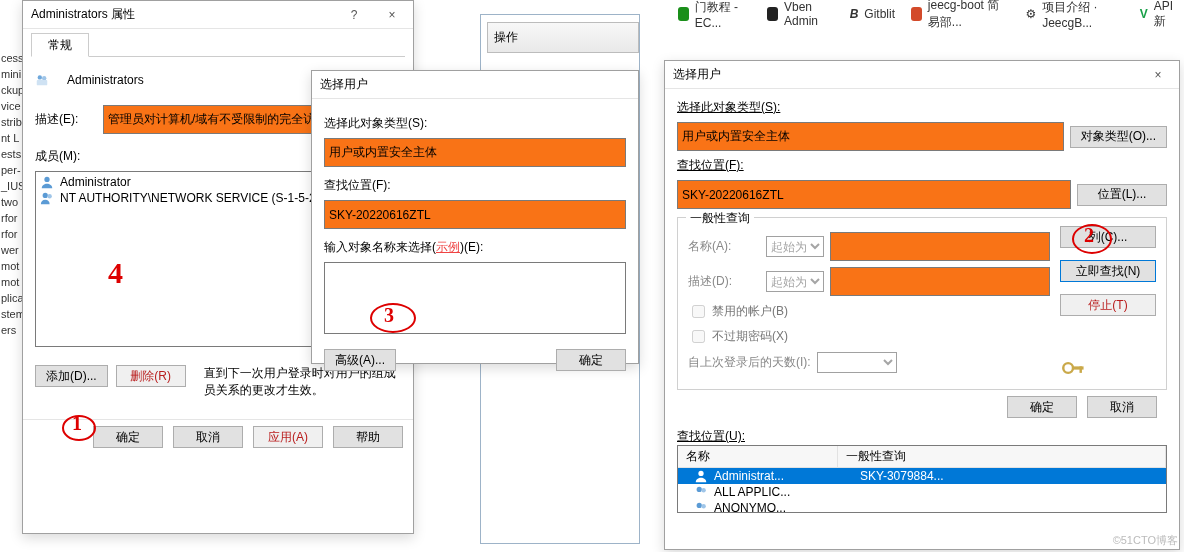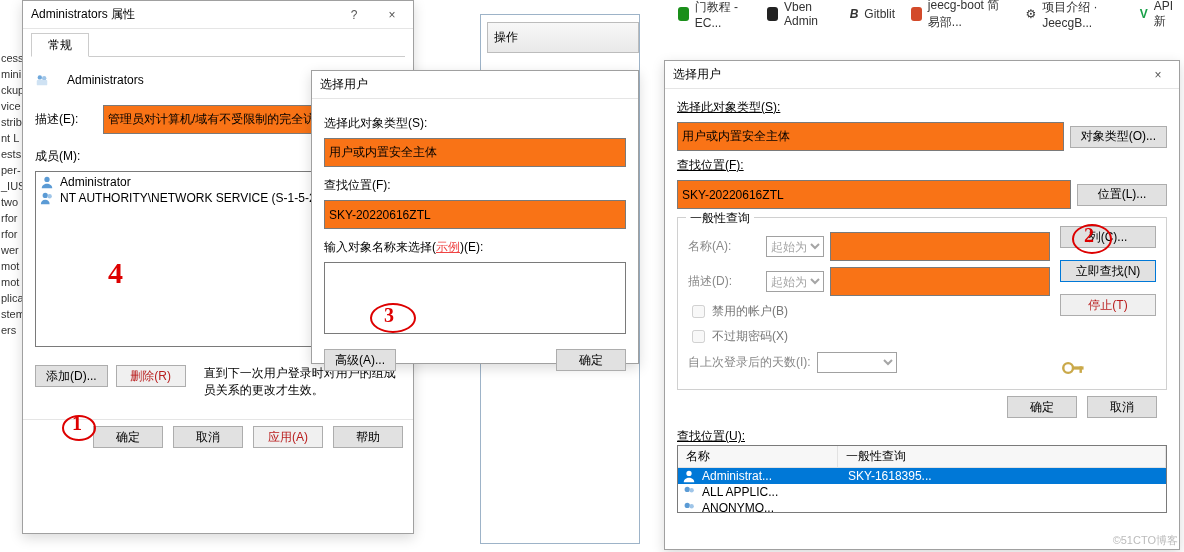--- a/index.html
+++ b/index.html
@@ -30,21 +30,21 @@
 .sidebar-strip { position: absolute; left: 0; top: 50px; width: 22px; }
 .sidebar-strip div { font-size: 11px; color: #333; padding: 2px 1px; white-space: nowrap; overflow: hidden; }
 .bookmarks { position: absolute; top: 2px; left: 672px; right: 0; height: 24px; display: flex; align-items: center; gap: 16px; background: #fff; padding: 0 6px; font-size: 12px; color: #333; }
 .bookmarks .bm { display: flex; align-items: center; gap: 6px; cursor: pointer; }
 .bm-ico { width: 14px; height: 14px; border-radius: 3px; display: inline-block; }
 .ops-header { position: absolute; left: 487px; top: 22px; width: 152px; }
 .ops-header .h { background: linear-gradient(#f7f7f7,#e9e9e9); border: 1px solid #bcbcbc; padding: 6px 6px; font-weight: normal; }
 .results { border: 1px solid #7a7a7a; background: #fff; height: 68px; overflow: hidden; }
 .results .hdr { display: flex; background: #fff; border-bottom: 1px solid #e2e2e2; }
 .results .hdr div { padding: 2px 8px; border-right: 1px solid #e2e2e2; background: #f7f7f7; }
-.results .r-row { display: flex; align-items: center; gap: 6px; padding: 1px 4px; }
+.results .r-row { display: flex; align-items: center; gap: 6px; padding: 1px 16px; }
 .results .r-row.selected { background: #0078d7; color: #fff; }
 .annot { position: absolute; color: #d00; font-family: "Segoe Script", cursive; font-weight: bold; pointer-events: none; }
 .annot-circle { position: absolute; border: 2px solid #d00; border-radius: 50%; pointer-events: none; }
 .underline { text-decoration: underline; }
 .keyicon { width: 26px; height: 22px; }
 .bg-panel { position:absolute; left:480px; top:14px; width:160px; height:530px; border:1px solid #9db3c8; background:#fff; }
 </style>
 </head>
 <body>
 
@@ -263,21 +263,21 @@
       <div class="hdr">
         <div style="width:160px">名称</div>
         <div style="flex:1">一般性查询</div>
       </div>
       <div class="r-row selected">
         <svg class="icon" viewBox="0 0 16 16">
             <circle cx="8" cy="5" r="3" fill="#fff"></circle>
             <path d="M2 15c0-3 3-5 6-5s6 2 6 5" fill="#fff"></path>
           </svg>
         <span style="width:140px">Administrat...</span>
-        <span>SKY-1618395...</span>
+        <span>SKY-3079884...</span>
       </div>
       <div class="r-row">
         <svg class="icon" viewBox="0 0 16 16">
             <circle cx="6" cy="5" r="3" fill="#5b9bd5"></circle>
             <circle cx="11" cy="6" r="2.5" fill="#9fc5e8"></circle>
           </svg>
         <span style="width:140px">ALL APPLIC...</span>
       </div>
       <div class="r-row">
         <svg class="icon" viewBox="0 0 16 16">

